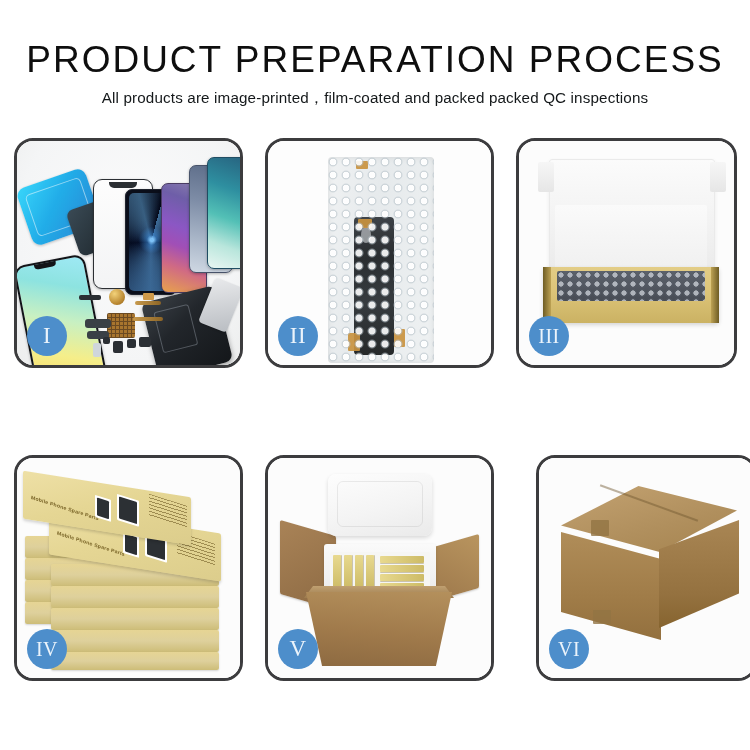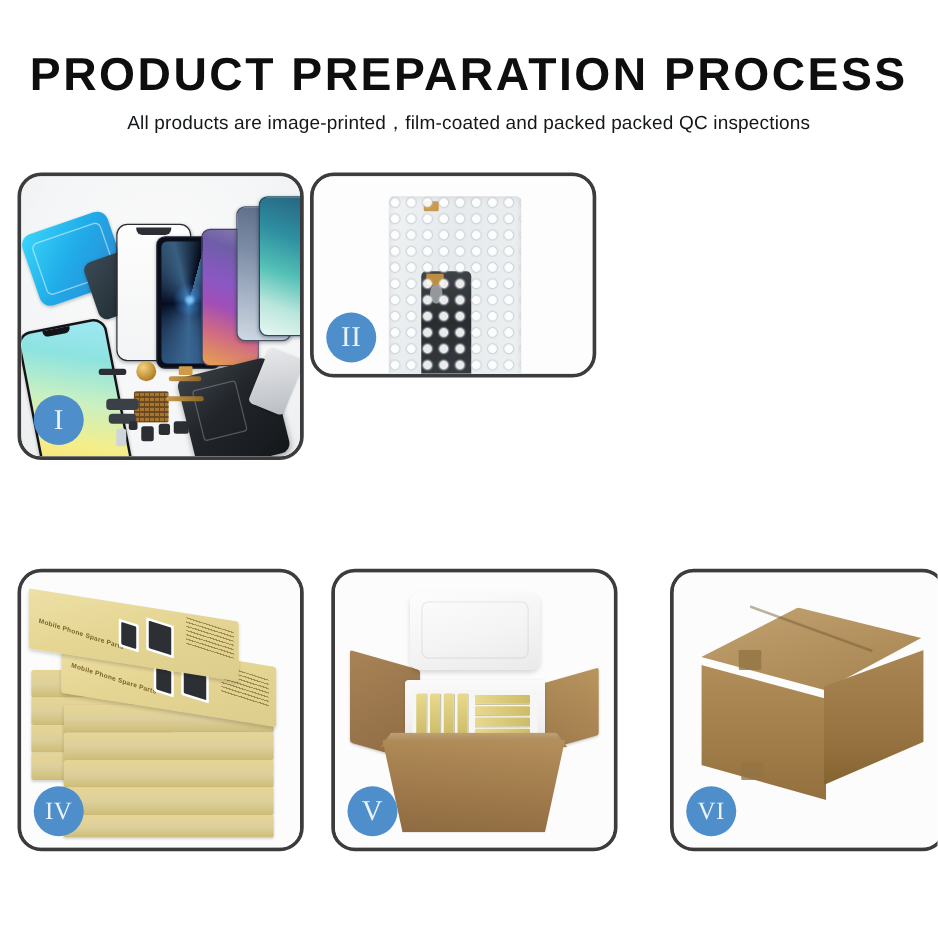--- a/index.html
+++ b/index.html
@@ -13,21 +13,21 @@
   .page{position:absolute;inset:0;}
 
   
   .header{position:absolute;left:0;top:0;width:750px;height:120px;}
   .title{
     position:absolute;left:0;top:38px;width:750px;
     text-align:center;
     font-size:37px;
     letter-spacing:2.0px;
     color:#0e0e0e;
-    font-weight:700;
+    font-weight:400;
     line-height:44px;
     white-space:nowrap;
   }
   .subtitle{
     position:absolute;left:0;top:88px;width:750px;
     text-align:center;
     font-size:15.2px;
     color:#14181a;
     font-weight:400;
     letter-spacing:0.15px;
@@ -38,21 +38,21 @@
   .grid{position:absolute;left:0;top:138px;width:750px;height:560px;}
   .panel{
     position:absolute;
     border:3px solid #3c3c3e;
     border-radius:19px;
     background:#ffffff;
     box-sizing:border-box;
     overflow:hidden;
   }
   .p1{left:14px;  top:0px;   width:229px;height:230px;}
-  .p2{left:248px; top:0px;   width:229px;height:164px;}
+  .p2{left:265px; top:0px;   width:229px;height:230px;}
   .p3{left:516px; top:0px;   width:221px;height:230px;}
   .p4{left:14px;  top:317px; width:229px;height:226px;}
   .p5{left:265px; top:317px; width:229px;height:226px;}
   .p6{left:536px; top:317px; width:221px;height:226px;}
 
   .stage{position:absolute;inset:0;overflow:hidden;}
 
   
   .badge{
     position:absolute;
@@ -429,20 +429,29 @@
           <div class="tapebit" style="left:28px;top:4px;width:12px;height:8px;"></div>
           <div class="tapebit" style="left:30px;top:62px;width:14px;height:9px;"></div>
           <div class="tapebit" style="left:20px;top:176px;width:12px;height:18px;"></div>
           <div class="tapebit" style="left:66px;top:172px;width:11px;height:18px;"></div>
           <div class="bub"></div>
         </div>
       </div>
       <div class="badge">II</div>
     </div>
 
+    <div class="panel p3">
+      <div class="stage b3wrap">
+        <div class="lidflap"></div>
+        <div class="foamsheet"></div>
+        <div class="boxbase3"></div>
+        <div class="darkbub"></div>
+      </div>
+      <div class="badge wide">III</div>
+    </div>
 
     <div class="panel p4">
       <div class="stage b4wrap">
 
         <div class="stk" style="left:8px;top:78px;width:112px;height:22px;"></div>
         <div class="stk" style="left:8px;top:100px;width:112px;height:22px;"></div>
         <div class="stk" style="left:8px;top:122px;width:112px;height:22px;"></div>
         <div class="stk" style="left:8px;top:144px;width:112px;height:22px;"></div>
 
         <div class="stk" style="left:34px;top:106px;width:168px;height:22px;"></div>

